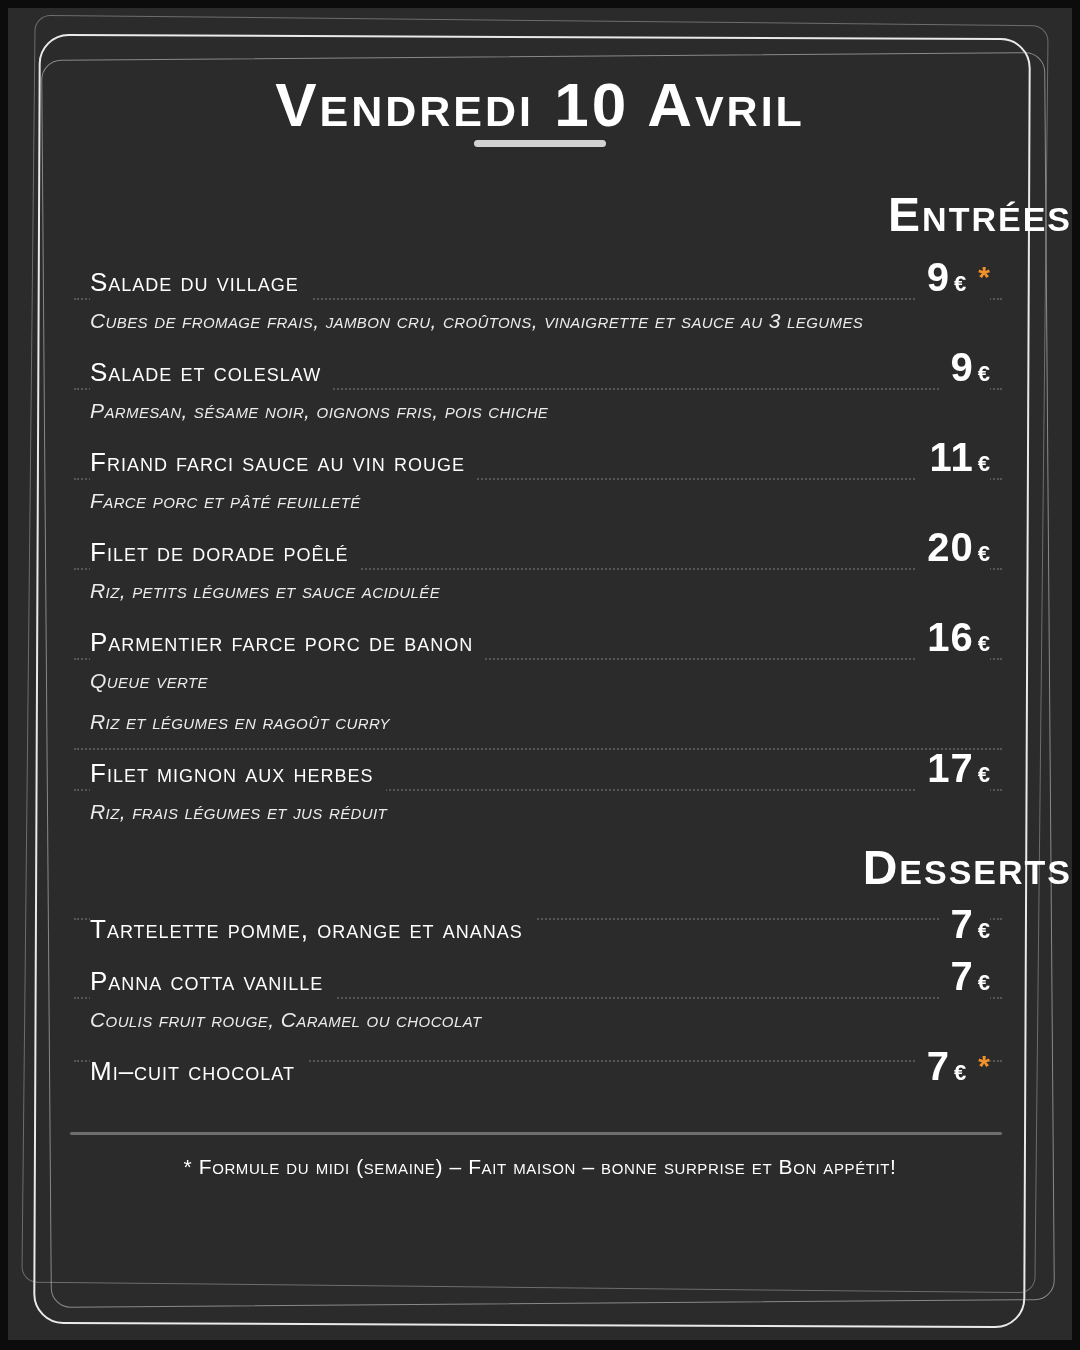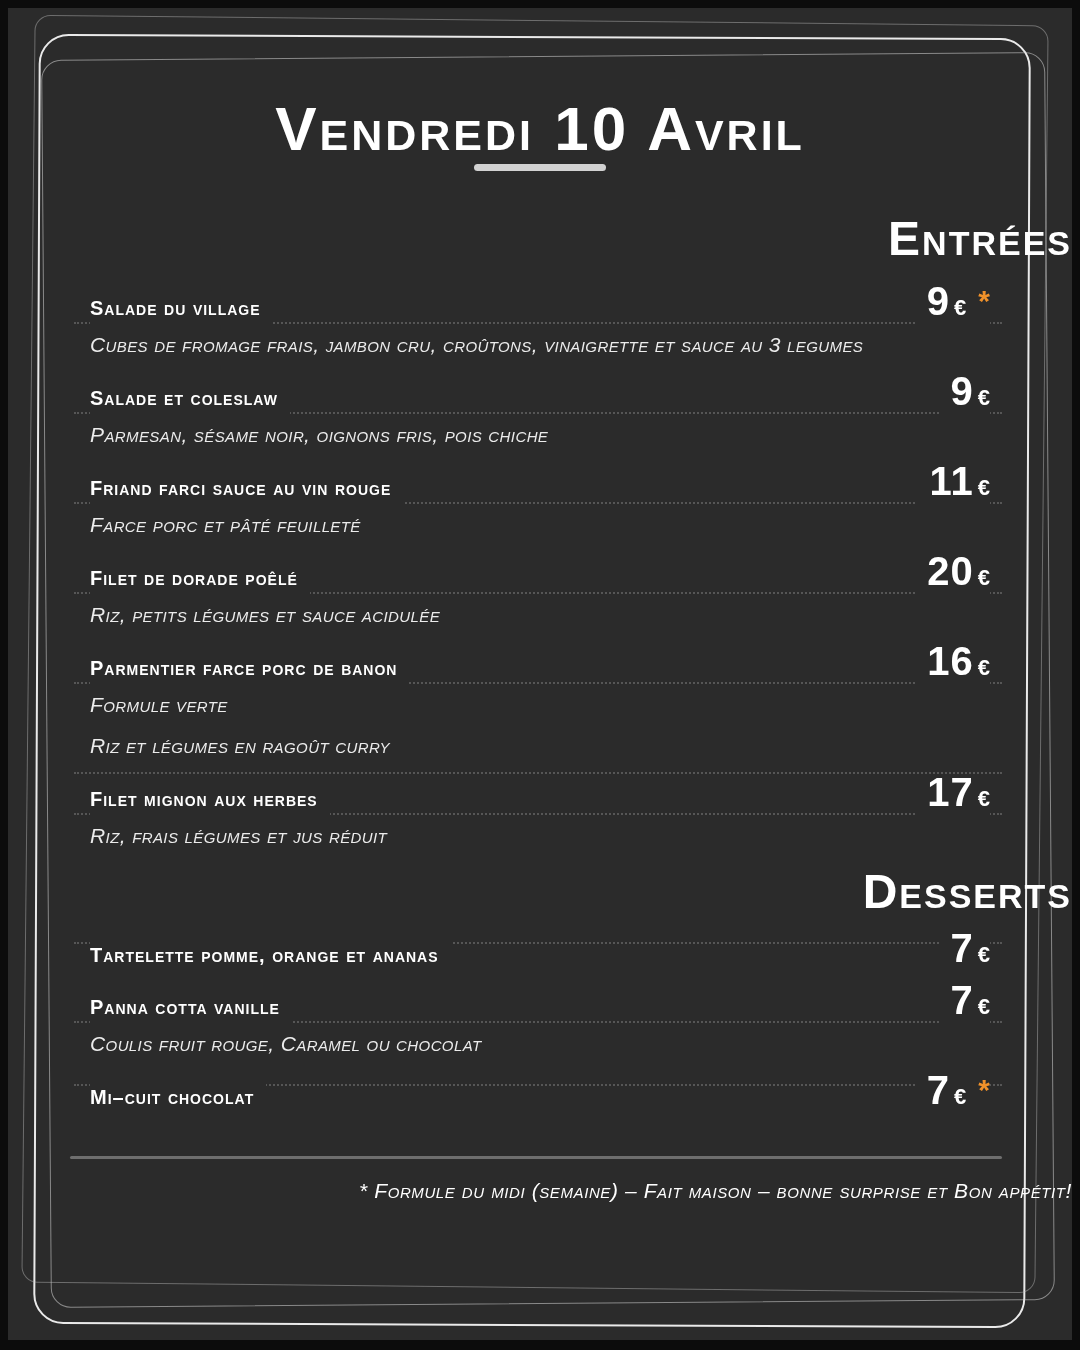--- a/index.html
+++ b/index.html
@@ -31,21 +31,21 @@
   }
   .frame3 {
     top:12px; left:20px; right:30px; bottom:52px;
     border:1.5px solid rgba(190,190,190,0.45);
     border-radius:16px;
     transform:rotate(0.6deg);
   }
   .content { position:relative; z-index:1; height:100%; }
 
   .menu-title {
-    margin:88px 0 0;
+    margin:64px 0 0;
     text-align:center;
     color:var(--text,#ffffff);
     font-variant:small-caps;
     font-weight:bold;
     font-size:62px;
     line-height:66px;
     letter-spacing:3px;
   }
   .title-underline {
     width:132px; height:7px;
@@ -83,22 +83,22 @@
     display:flex; justify-content:space-between; align-items:baseline;
     height:36px; line-height:36px;
     position:relative;
   }
   .item-name {
     position:relative; z-index:1;
     background:var(--board,#2b2b2b);
     padding-right:12px;
     color:var(--text,#ffffff);
     font-variant:small-caps;
-    font-weight:bold;
-    font-size:20px;
+    font-weight:normal;
+    font-size:26px;
     letter-spacing:1px;
     white-space:nowrap;
   }
   .price {
     position:relative; z-index:1;
     background:var(--board,#2b2b2b);
     padding-left:12px;
     white-space:nowrap;
     color:var(--text,#ffffff);
   }
@@ -121,23 +121,22 @@
   }
 
   .footer-line {
     height:3px;
     margin:48px 70px 0 62px;
     background:var(--footerline,#6e6e6e);
     border-radius:2px;
   }
   .footer-note {
     margin:20px 0 0;
-    text-align:right;
-    color:var(--text,#ffffff);
-    font-style:italic;
+    text-align:center;
+    color:var(--text,#ffffff);
     font-variant:small-caps;
     font-size:21px;
     letter-spacing:0.6px;
   }
 </style>
 </head>
 <body style="--board: #2b2b2b; --text: #ffffff; --muted: #ececec; --divider: #565656; --accent: #f0912a; --underline: #d2d2d2; --footerline: #6e6e6e;">
 
 <div class="board">
   <div class="frame frame1"></div>
@@ -184,21 +183,21 @@
               <span class="price"><span class="num">20</span><span class="eur">€</span></span>
             </div>
             <div class="item-desc">Riz, petits légumes et sauce acidulée</div>
           </div>
           <div class="item">
             <div class="divider divider-below"></div>
             <div class="item-row">
               <span class="item-name">Parmentier farce porc de banon</span>
               <span class="price"><span class="num">16</span><span class="eur">€</span></span>
             </div>
-            <div class="item-desc">Formule verte</div>
+            <div class="item-desc">Queue verte</div>
           </div>
           <div class="item">
             <div class="divider divider-below"></div>
             <div class="item-desc">Riz et légumes en ragoût curry</div>
           </div>
           <div class="item">
             <div class="divider divider-below"></div>
             <div class="item-row">
               <span class="item-name">Filet mignon aux herbes</span>
               <span class="price"><span class="num">17</span><span class="eur">€</span></span>

